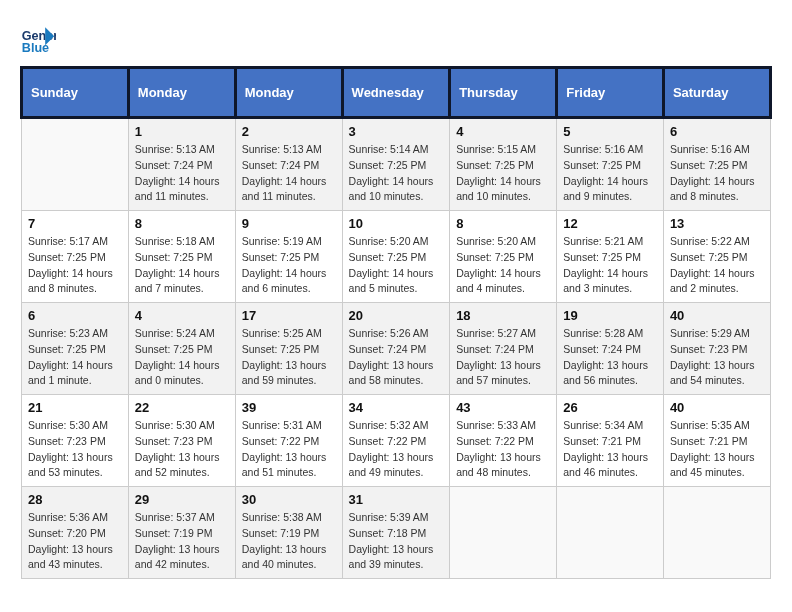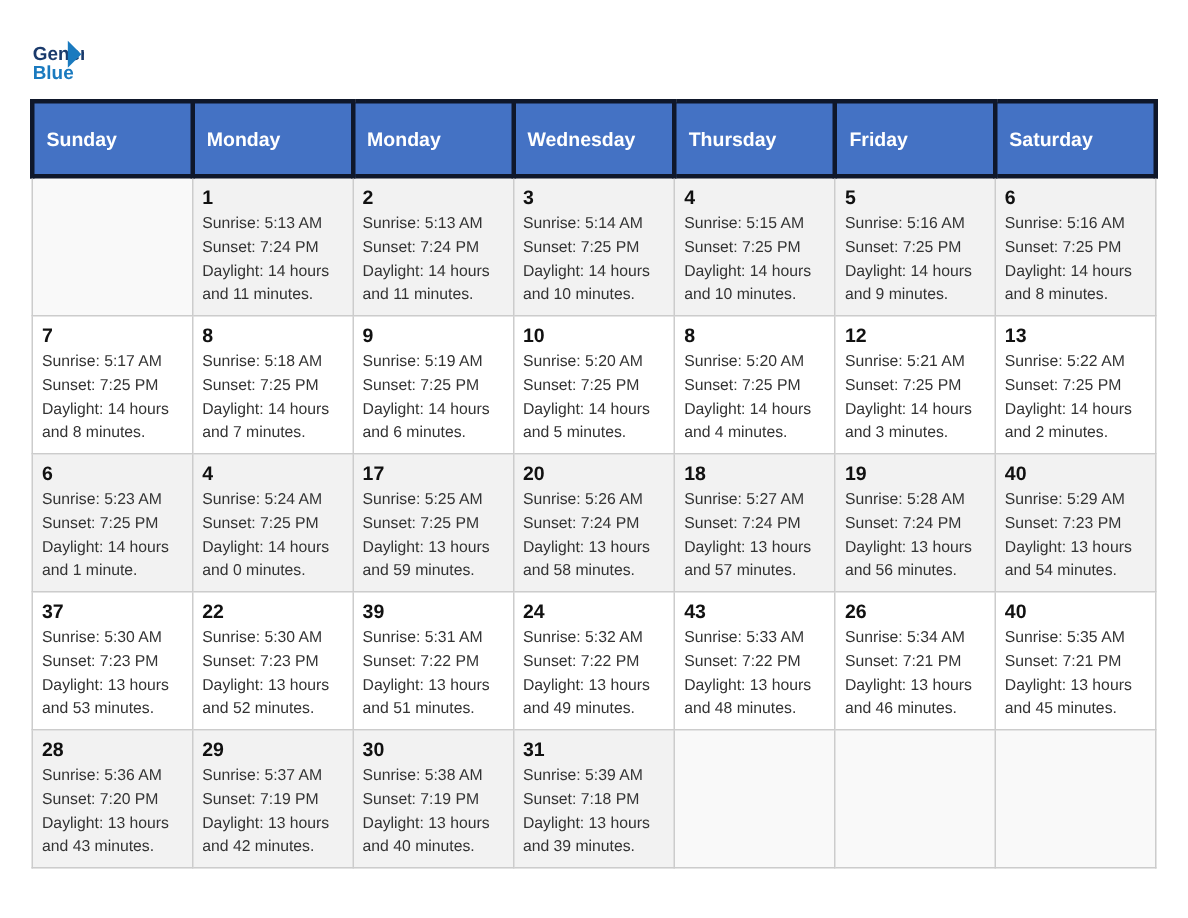--- a/index.html
+++ b/index.html
@@ -194,33 +194,33 @@
           <div class="day-number">19</div>
           <div class="day-detail">Sunrise: 5:28 AM<br>Sunset: 7:24 PM<br>Daylight: 13 hours<br>and 56 minutes.</div>
         </td>
         <td>
           <div class="day-number">40</div>
           <div class="day-detail">Sunrise: 5:29 AM<br>Sunset: 7:23 PM<br>Daylight: 13 hours<br>and 54 minutes.</div>
         </td>
       </tr>
       <tr>
         <td>
-          <div class="day-number">37</div>
+          <div class="day-number">21</div>
           <div class="day-detail">Sunrise: 5:30 AM<br>Sunset: 7:23 PM<br>Daylight: 13 hours<br>and 53 minutes.</div>
         </td>
         <td>
           <div class="day-number">22</div>
           <div class="day-detail">Sunrise: 5:30 AM<br>Sunset: 7:23 PM<br>Daylight: 13 hours<br>and 52 minutes.</div>
         </td>
         <td>
           <div class="day-number">39</div>
           <div class="day-detail">Sunrise: 5:31 AM<br>Sunset: 7:22 PM<br>Daylight: 13 hours<br>and 51 minutes.</div>
         </td>
         <td>
-          <div class="day-number">24</div>
+          <div class="day-number">34</div>
           <div class="day-detail">Sunrise: 5:32 AM<br>Sunset: 7:22 PM<br>Daylight: 13 hours<br>and 49 minutes.</div>
         </td>
         <td>
           <div class="day-number">43</div>
           <div class="day-detail">Sunrise: 5:33 AM<br>Sunset: 7:22 PM<br>Daylight: 13 hours<br>and 48 minutes.</div>
         </td>
         <td>
           <div class="day-number">26</div>
           <div class="day-detail">Sunrise: 5:34 AM<br>Sunset: 7:21 PM<br>Daylight: 13 hours<br>and 46 minutes.</div>
         </td>

